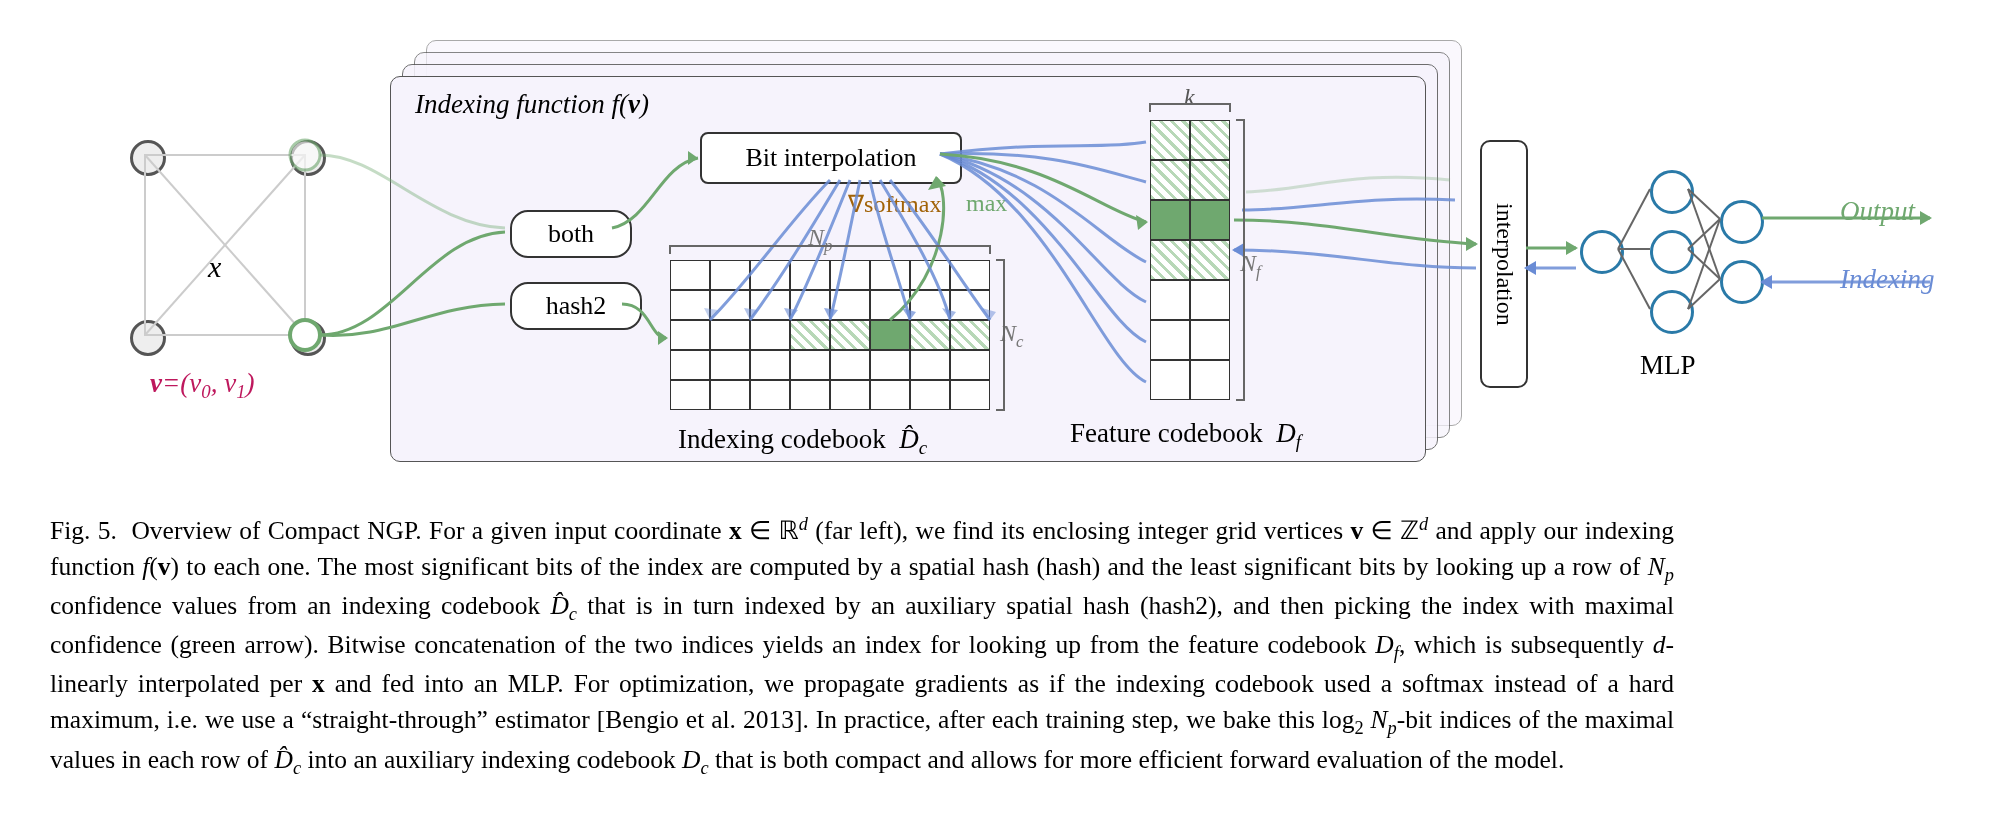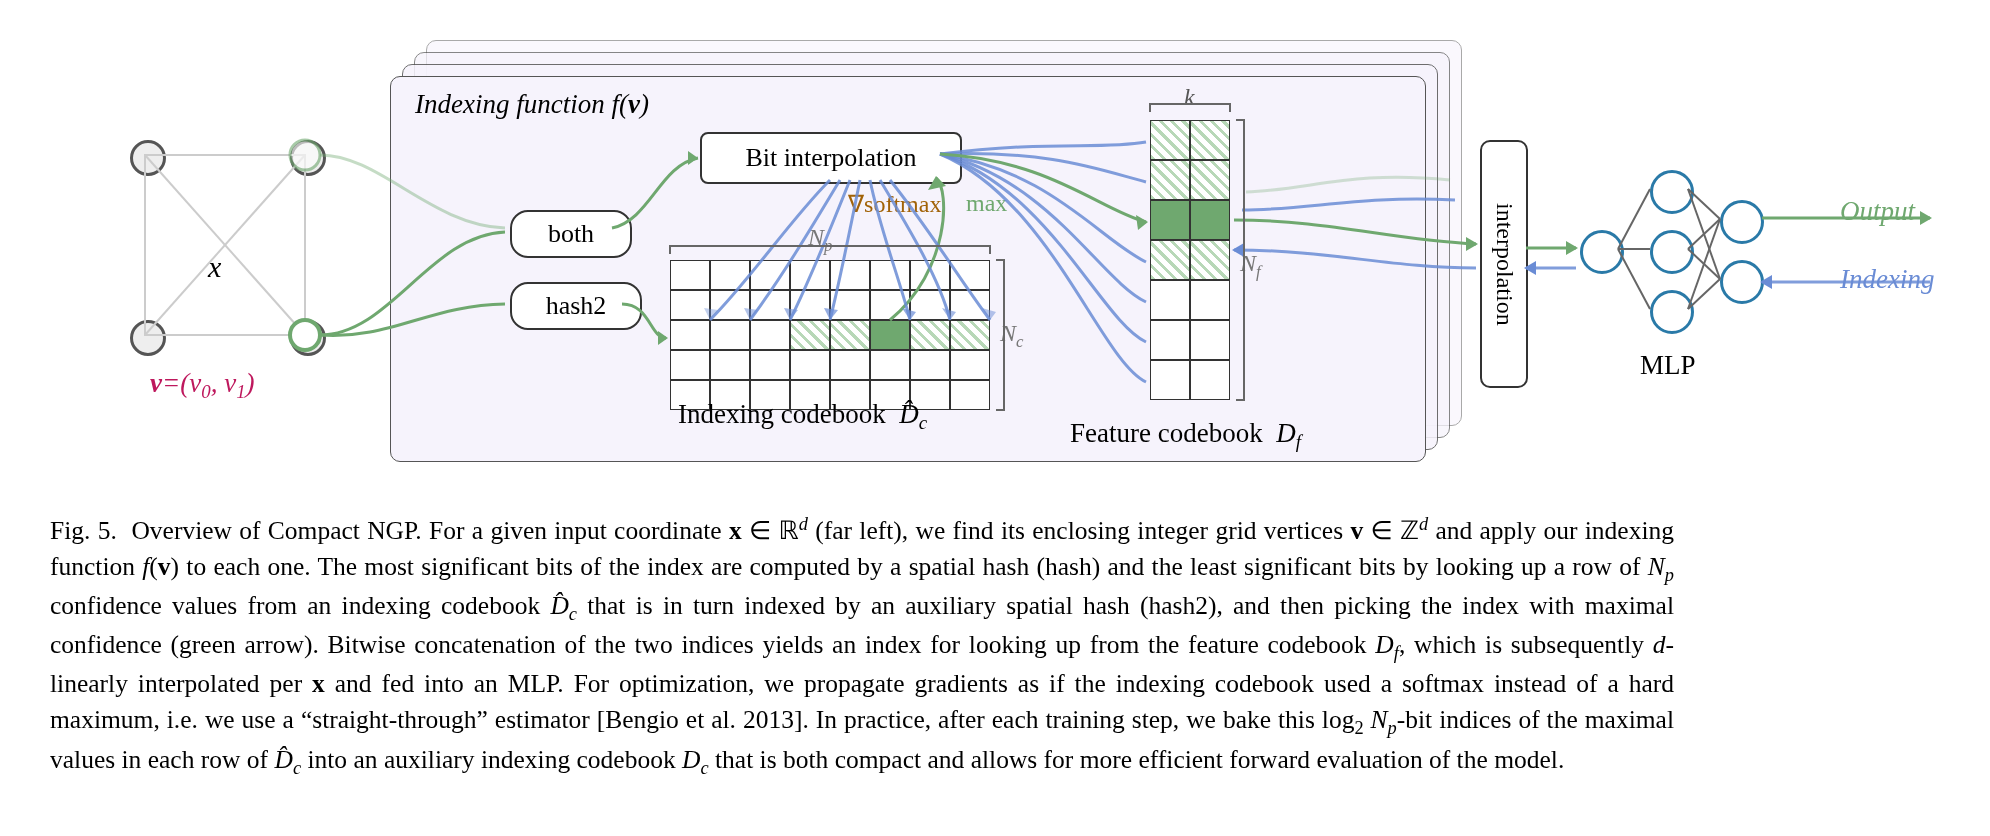--- a/index.html
+++ b/index.html
@@ -98,21 +98,21 @@
         <div class="grid-cell" style="left: 40px; top: 120px; width: 40px; height: 30px;"></div>
         <div class="grid-cell" style="left: 80px; top: 120px; width: 40px; height: 30px;"></div>
         <div class="grid-cell" style="left: 120px; top: 120px; width: 40px; height: 30px;"></div>
         <div class="grid-cell" style="left: 160px; top: 120px; width: 40px; height: 30px;"></div>
         <div class="grid-cell" style="left: 200px; top: 120px; width: 40px; height: 30px;"></div>
         <div class="grid-cell" style="left: 240px; top: 120px; width: 40px; height: 30px;"></div>
         <div class="grid-cell" style="left: 280px; top: 120px; width: 40px; height: 30px;"></div>
       </div>
     <div class="lbl math small" style="left:758px;top:204px;color:#777;" id="np-span"><i>N</i><sub style="font-size:.7em"><i>p</i></sub></div>
     <div class="lbl math small" style="left:950px;top:300px;color:#777;" id="nc-span"><i>N</i><sub style="font-size:.7em"><i>c</i></sub></div>
-    <div class="lbl" style="left:628px;top:379px;font-size:27px;" id="idx-cb-span">Indexing codebook &nbsp;<i>D̂</i><sub style="font-size:.7em"><i>c</i></sub></div>
+    <div class="lbl" style="left:628px;top:404px;font-size:27px;" id="idx-cb-span">Indexing codebook &nbsp;<i>D̂</i><sub style="font-size:.7em"><i>c</i></sub></div>
 
     <div class="lbl small" style="left:790px;top:170px;color:#a16207;margin-left:8px;">∇softmax</div>
     <div class="lbl small" style="left:916px;top:170px;color:#6fa86f;">max</div>
 
     <div id="feature-codebook" style="position:absolute;left:1100px;top:100px;width:80px;height:280px;">
         <div class="grid-cell hatched" style="left: 0px; top: 0px; width: 40px; height: 40px;"></div>
         <div class="grid-cell hatched" style="left: 40px; top: 0px; width: 40px; height: 40px;"></div>
         <div class="grid-cell hatched" style="left: 0px; top: 40px; width: 40px; height: 40px;"></div>
         <div class="grid-cell hatched" style="left: 40px; top: 40px; width: 40px; height: 40px;"></div>
         <div class="grid-cell solid-green" style="left: 0px; top: 80px; width: 40px; height: 40px;"></div>

